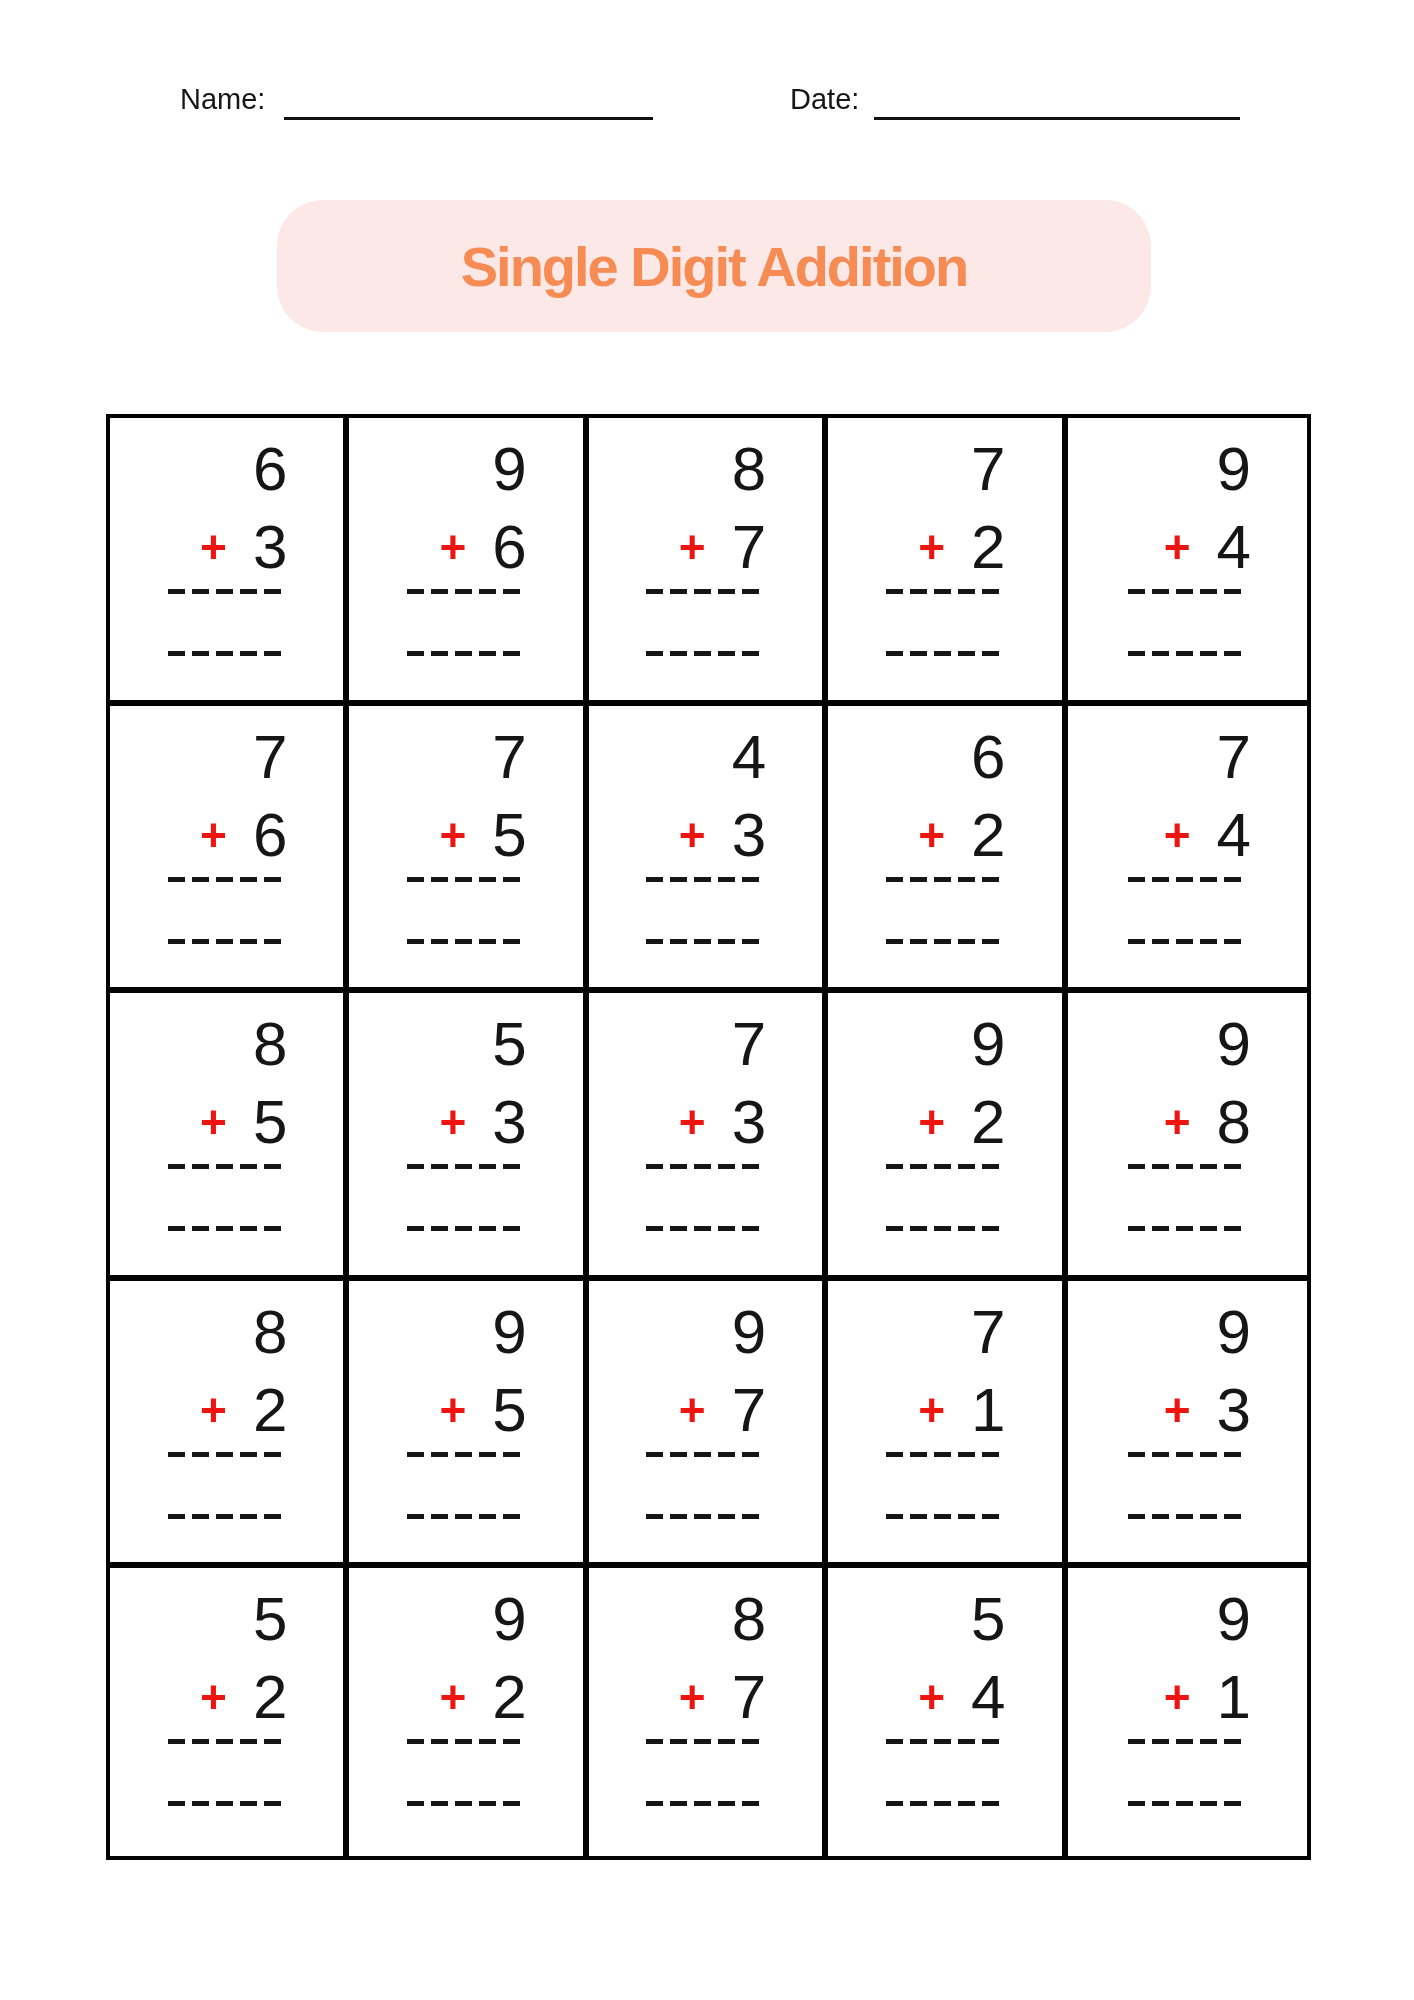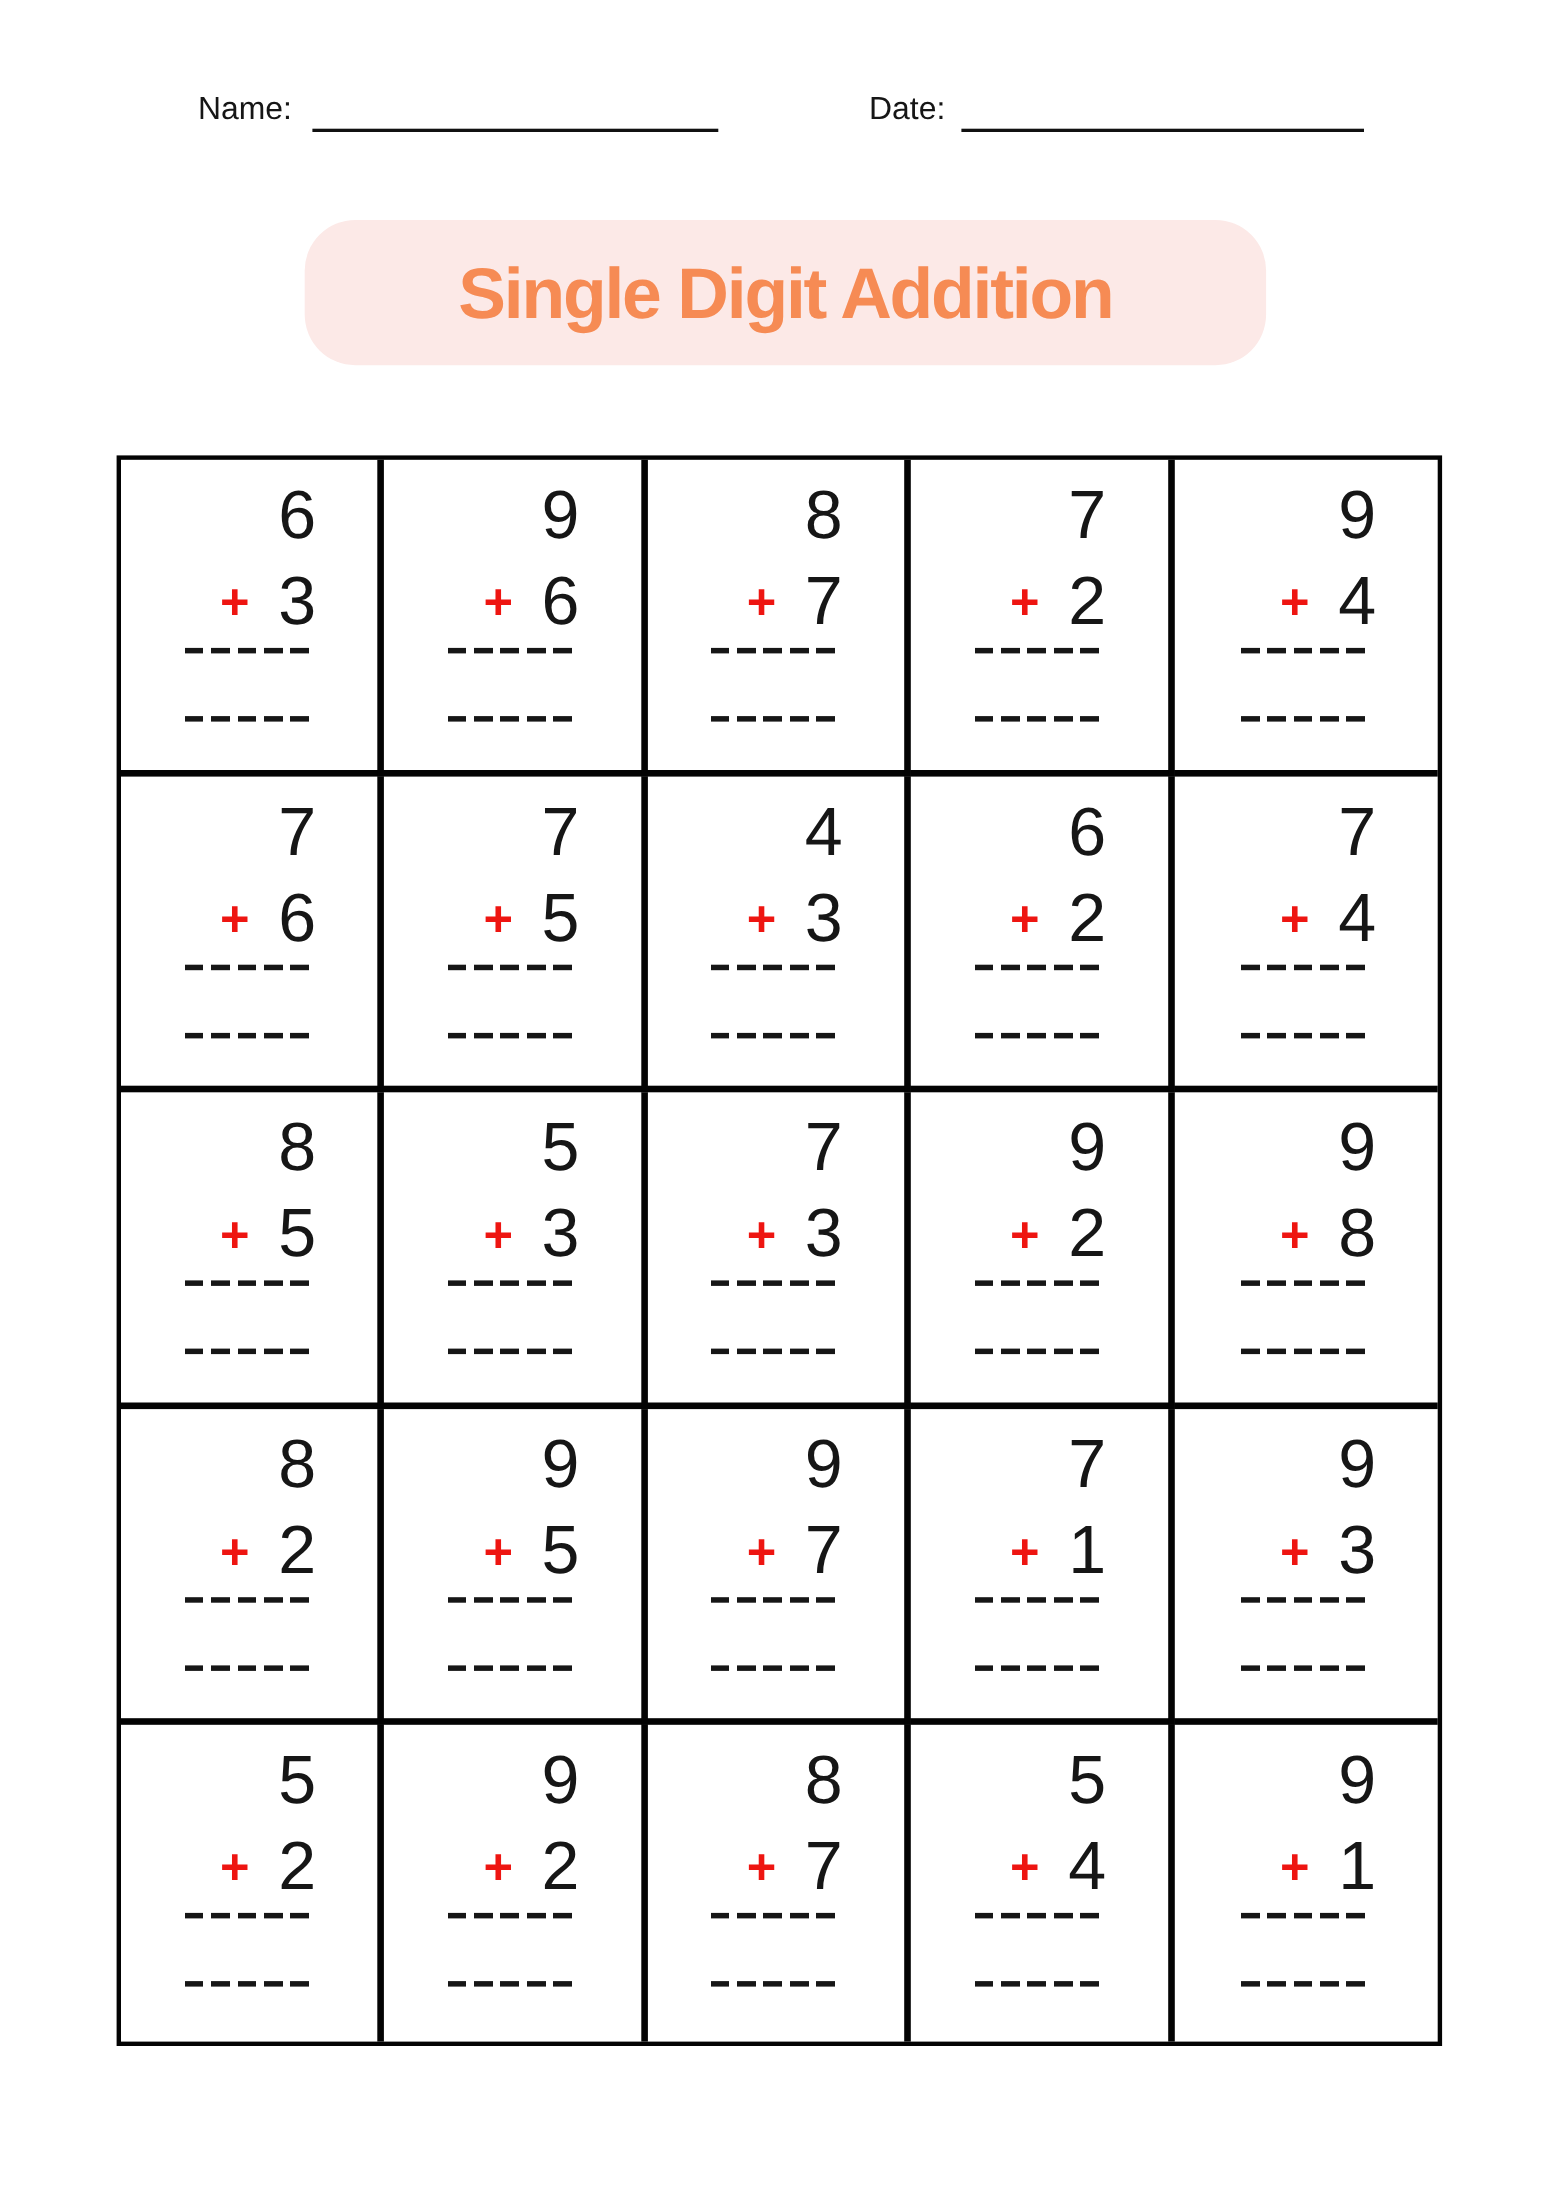--- a/index.html
+++ b/index.html
@@ -39,21 +39,21 @@
 
   .title-pill{
     position:absolute;
     left:277px;top:200px;
     width:874px;height:132px;
     background:var(--title-bg);
     border-radius:46px;
     display:flex;align-items:center;justify-content:center;
   }
   .title-text{
-    font-size:65px;
+    font-size:56px;
     font-weight:bold;
     letter-spacing:-2px;
     color:var(--title-text);
     white-space:nowrap;
   }
 
   .grid{
     position:absolute;
     left:106px;top:414px;
     width:1205px;height:1446px;

